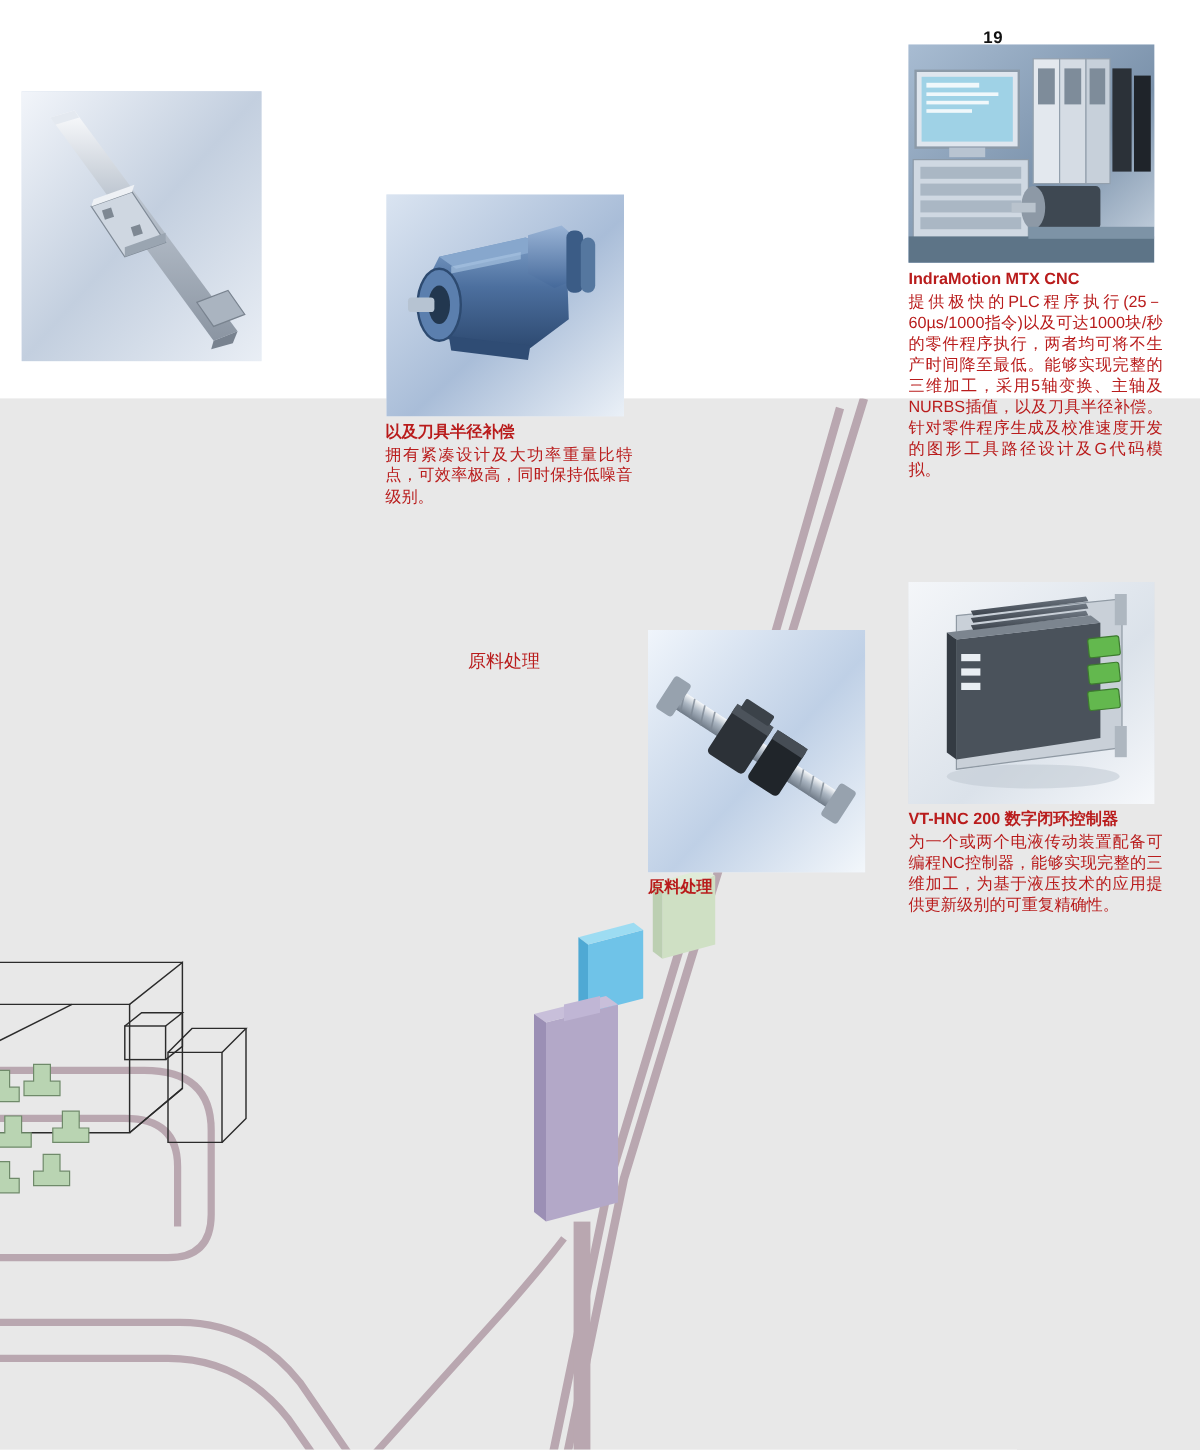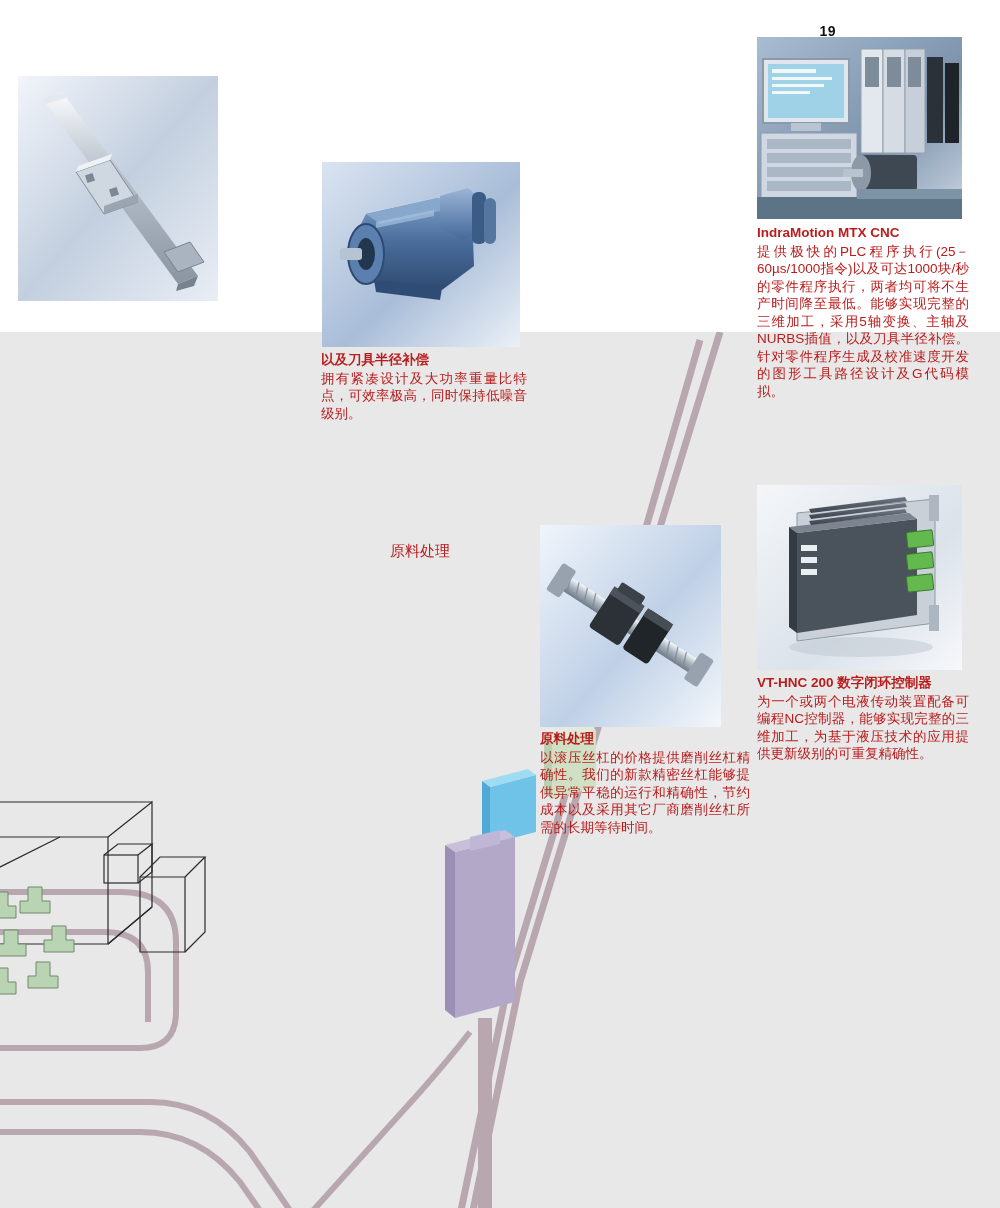--- a/index.html
+++ b/index.html
@@ -416,21 +416,20 @@
     <span class="c-body">拥有紧凑设计及大功率重量比特点，可效率极高，同时保持低噪音级别。</span>
   </div>
 
   <div class="caption cap-cnc">
     <span class="c-title">IndraMotion MTX CNC</span>
     <span class="c-body">提供极快的PLC程序执行(25－60µs/1000指令)以及可达1000块/秒的零件程序执行，两者均可将不生产时间降至最低。能够实现完整的三维加工，采用5轴变换、主轴及NURBS插值，以及刀具半径补偿。针对零件程序生成及校准速度开发的图形工具路径设计及G代码模拟。</span>
   </div>
 
   <div class="caption cap-ballscrew">
     <span class="c-title">原料处理</span>
-    <span class="c-body">以滚压丝杠的价格提供磨削丝杠精确性。我们的新款精密丝杠能够提供异常平稳的运行和精确性，节约成本以及采用其它厂商磨削丝杠所需的长期等待时间。</span>
   </div>
 
   <div class="caption cap-vthnc">
     <span class="c-title">VT-HNC 200 数字闭环控制器</span>
     <span class="c-body">为一个或两个电液传动装置配备可编程NC控制器，能够实现完整的三维加工，为基于液压技术的应用提供更新级别的可重复精确性。</span>
   </div>
 
   <div class="flow-label">原料处理</div>
 
 </div>

